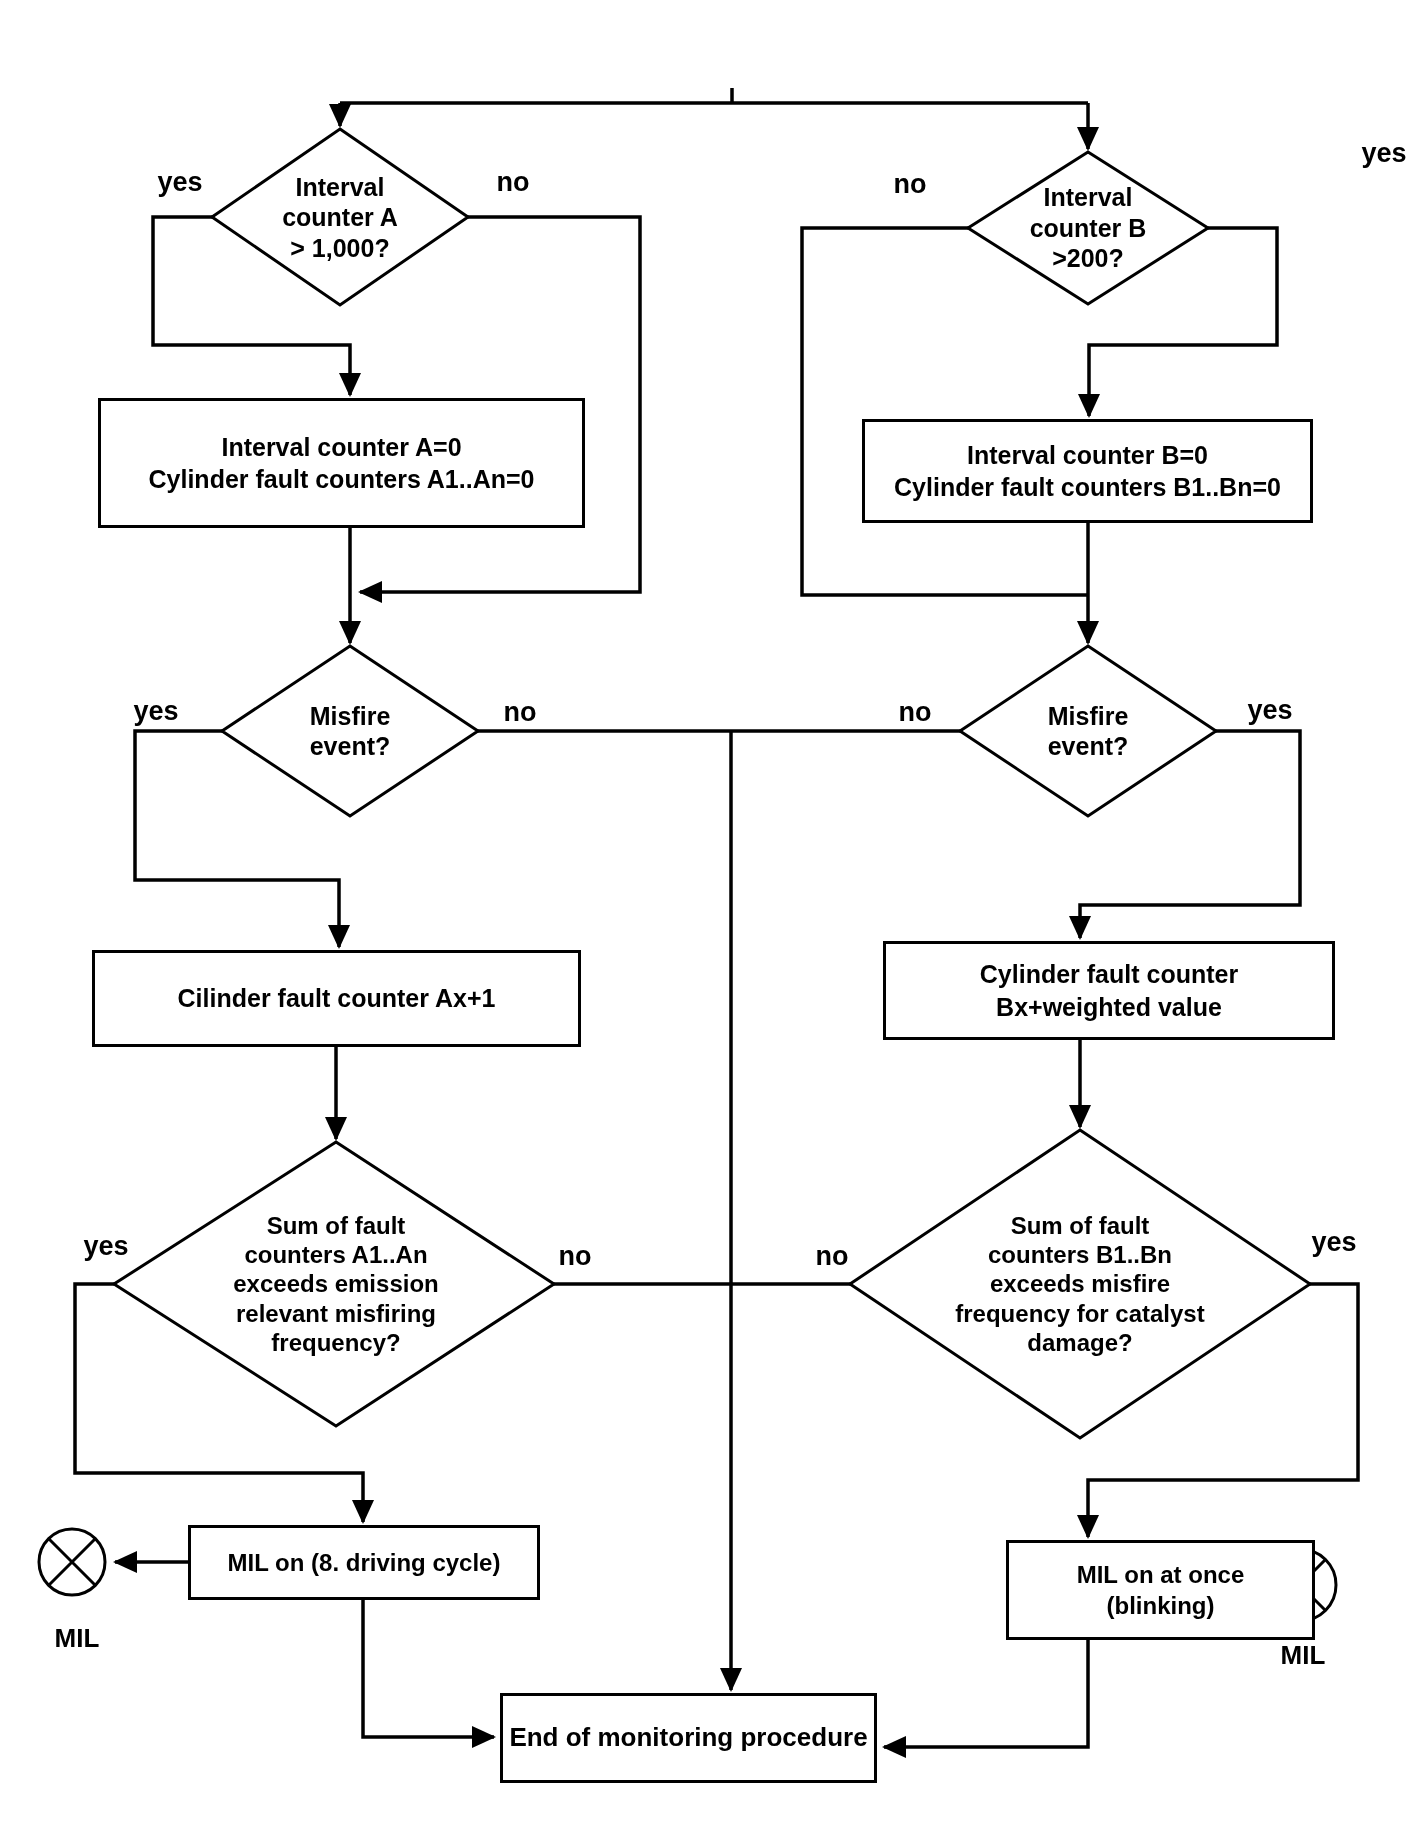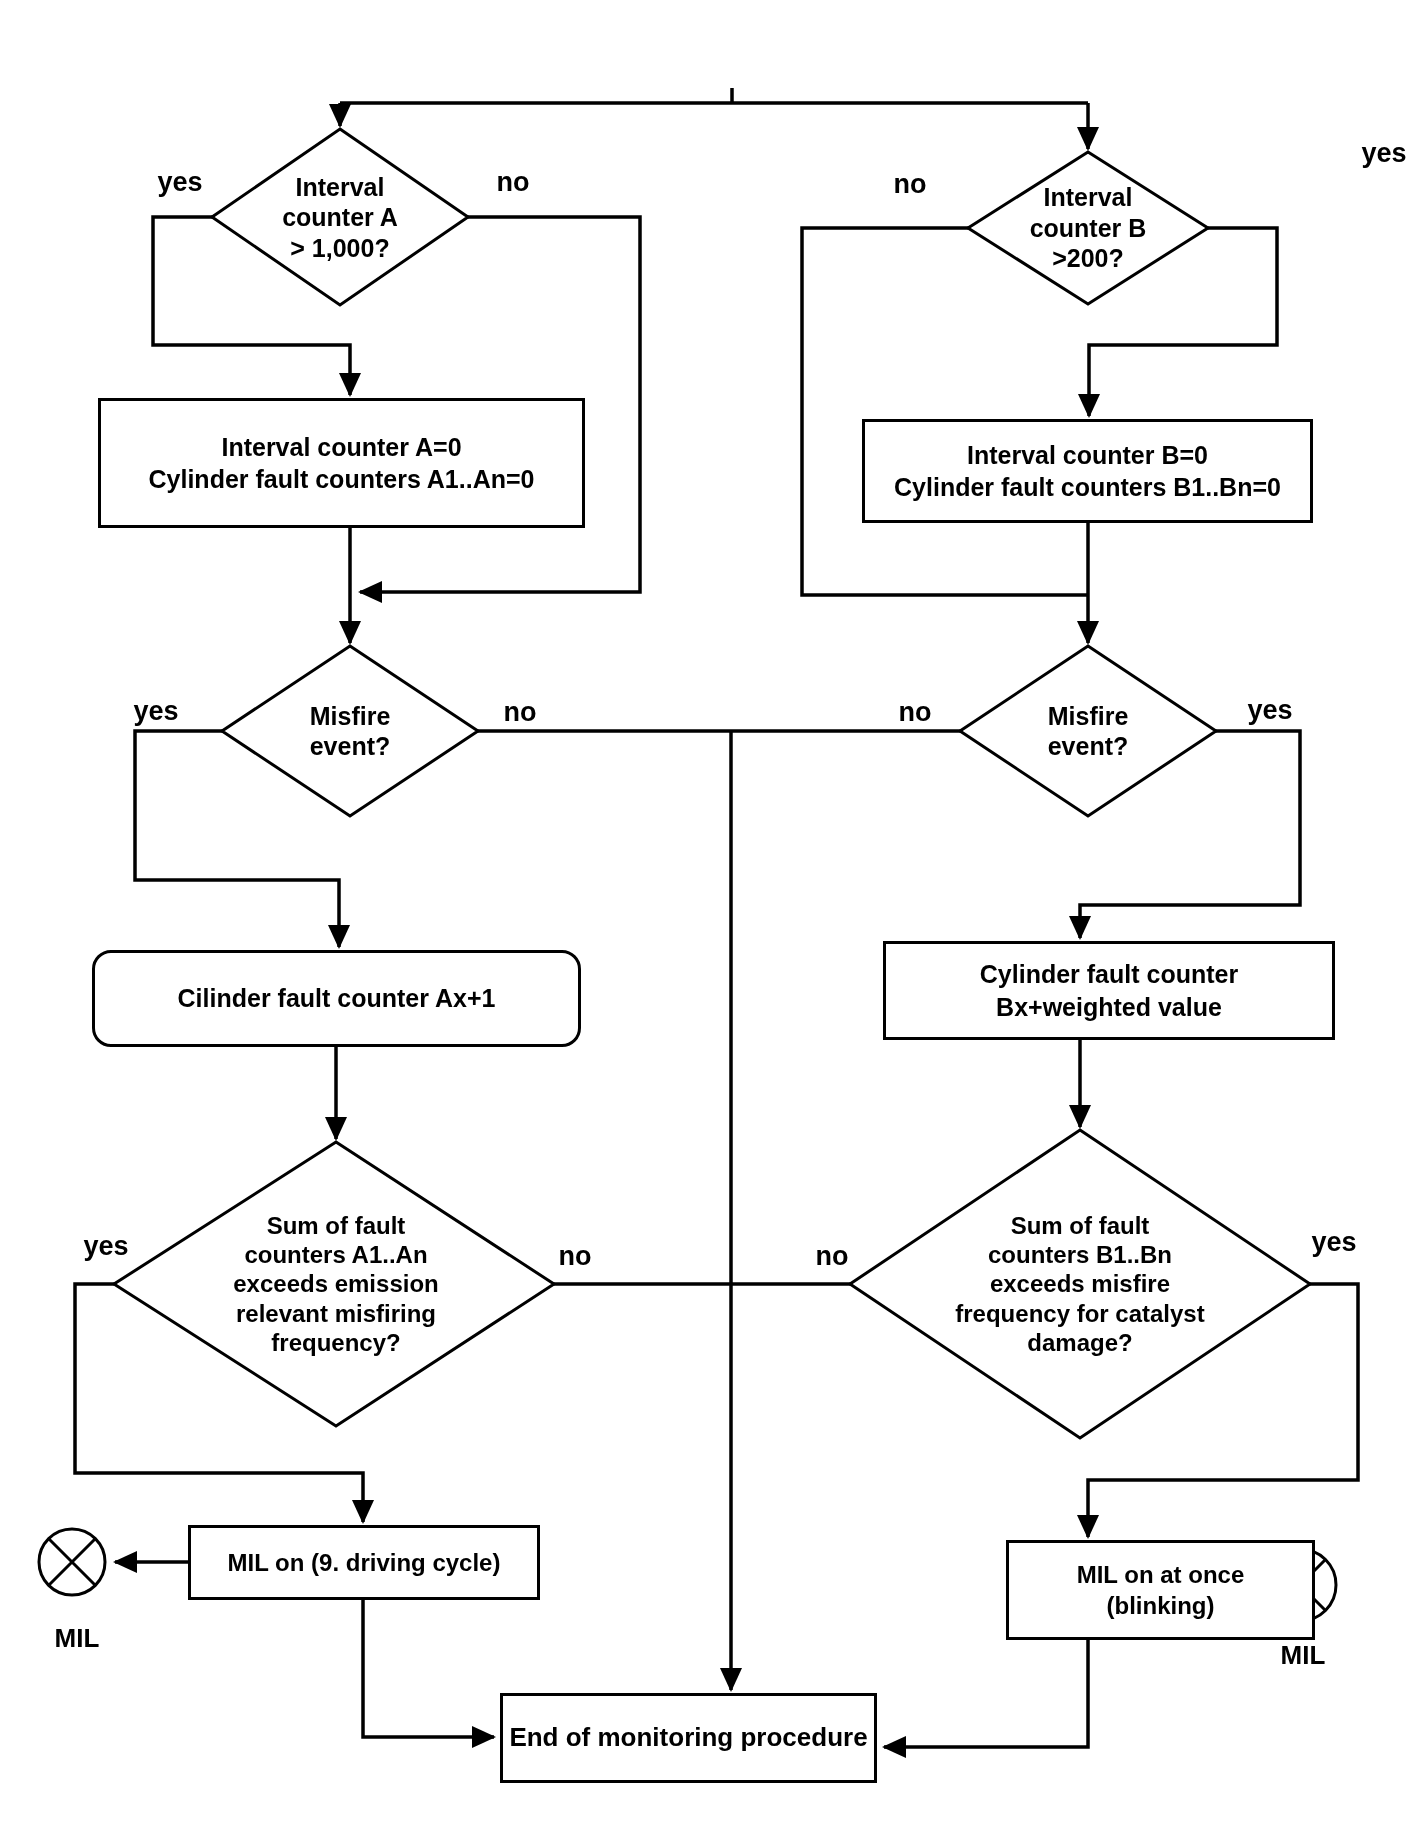--- a/index.html
+++ b/index.html
@@ -116,26 +116,26 @@
     </g>
   </svg>
 
 
   <div class="box fs25" style="left:98px;top:398px;width:487px;height:130px;">Interval counter A=0
 Cylinder fault counters A1..An=0</div>
 
   <div class="box fs25" style="left:862px;top:419px;width:451px;height:104px;">Interval counter B=0
 Cylinder fault counters B1..Bn=0</div>
 
-  <div class="box fs25" style="left:92px;top:950px;width:489px;height:97px;border-radius:19px;">Cilinder fault counter Ax+1</div>
+  <div class="box fs25" style="left:92px;top:950px;width:489px;height:97px;">Cilinder fault counter Ax+1</div>
 
   <div class="box fs25" style="left:858px;top:941px;width:452px;height:99px;margin-left:25px;">Cylinder fault counter
 Bx+weighted value</div>
 
-  <div class="box fs24" style="left:188px;top:1525px;width:352px;height:75px;">MIL on (9. driving cycle)</div>
+  <div class="box fs24" style="left:188px;top:1525px;width:352px;height:75px;">MIL on (8. driving cycle)</div>
 
   <div class="box fs24" style="left:1006px;top:1540px;width:309px;height:100px;">MIL on at once
 (blinking)</div>
 
   <div class="box fs26" style="left:500px;top:1693px;width:377px;height:90px;">End of monitoring procedure</div>
 
   <div class="dtext fs25" style="left:240px;top:145px;width:200px;height:145px;">Interval
 counter A
 &gt; 1,000?</div>
 

